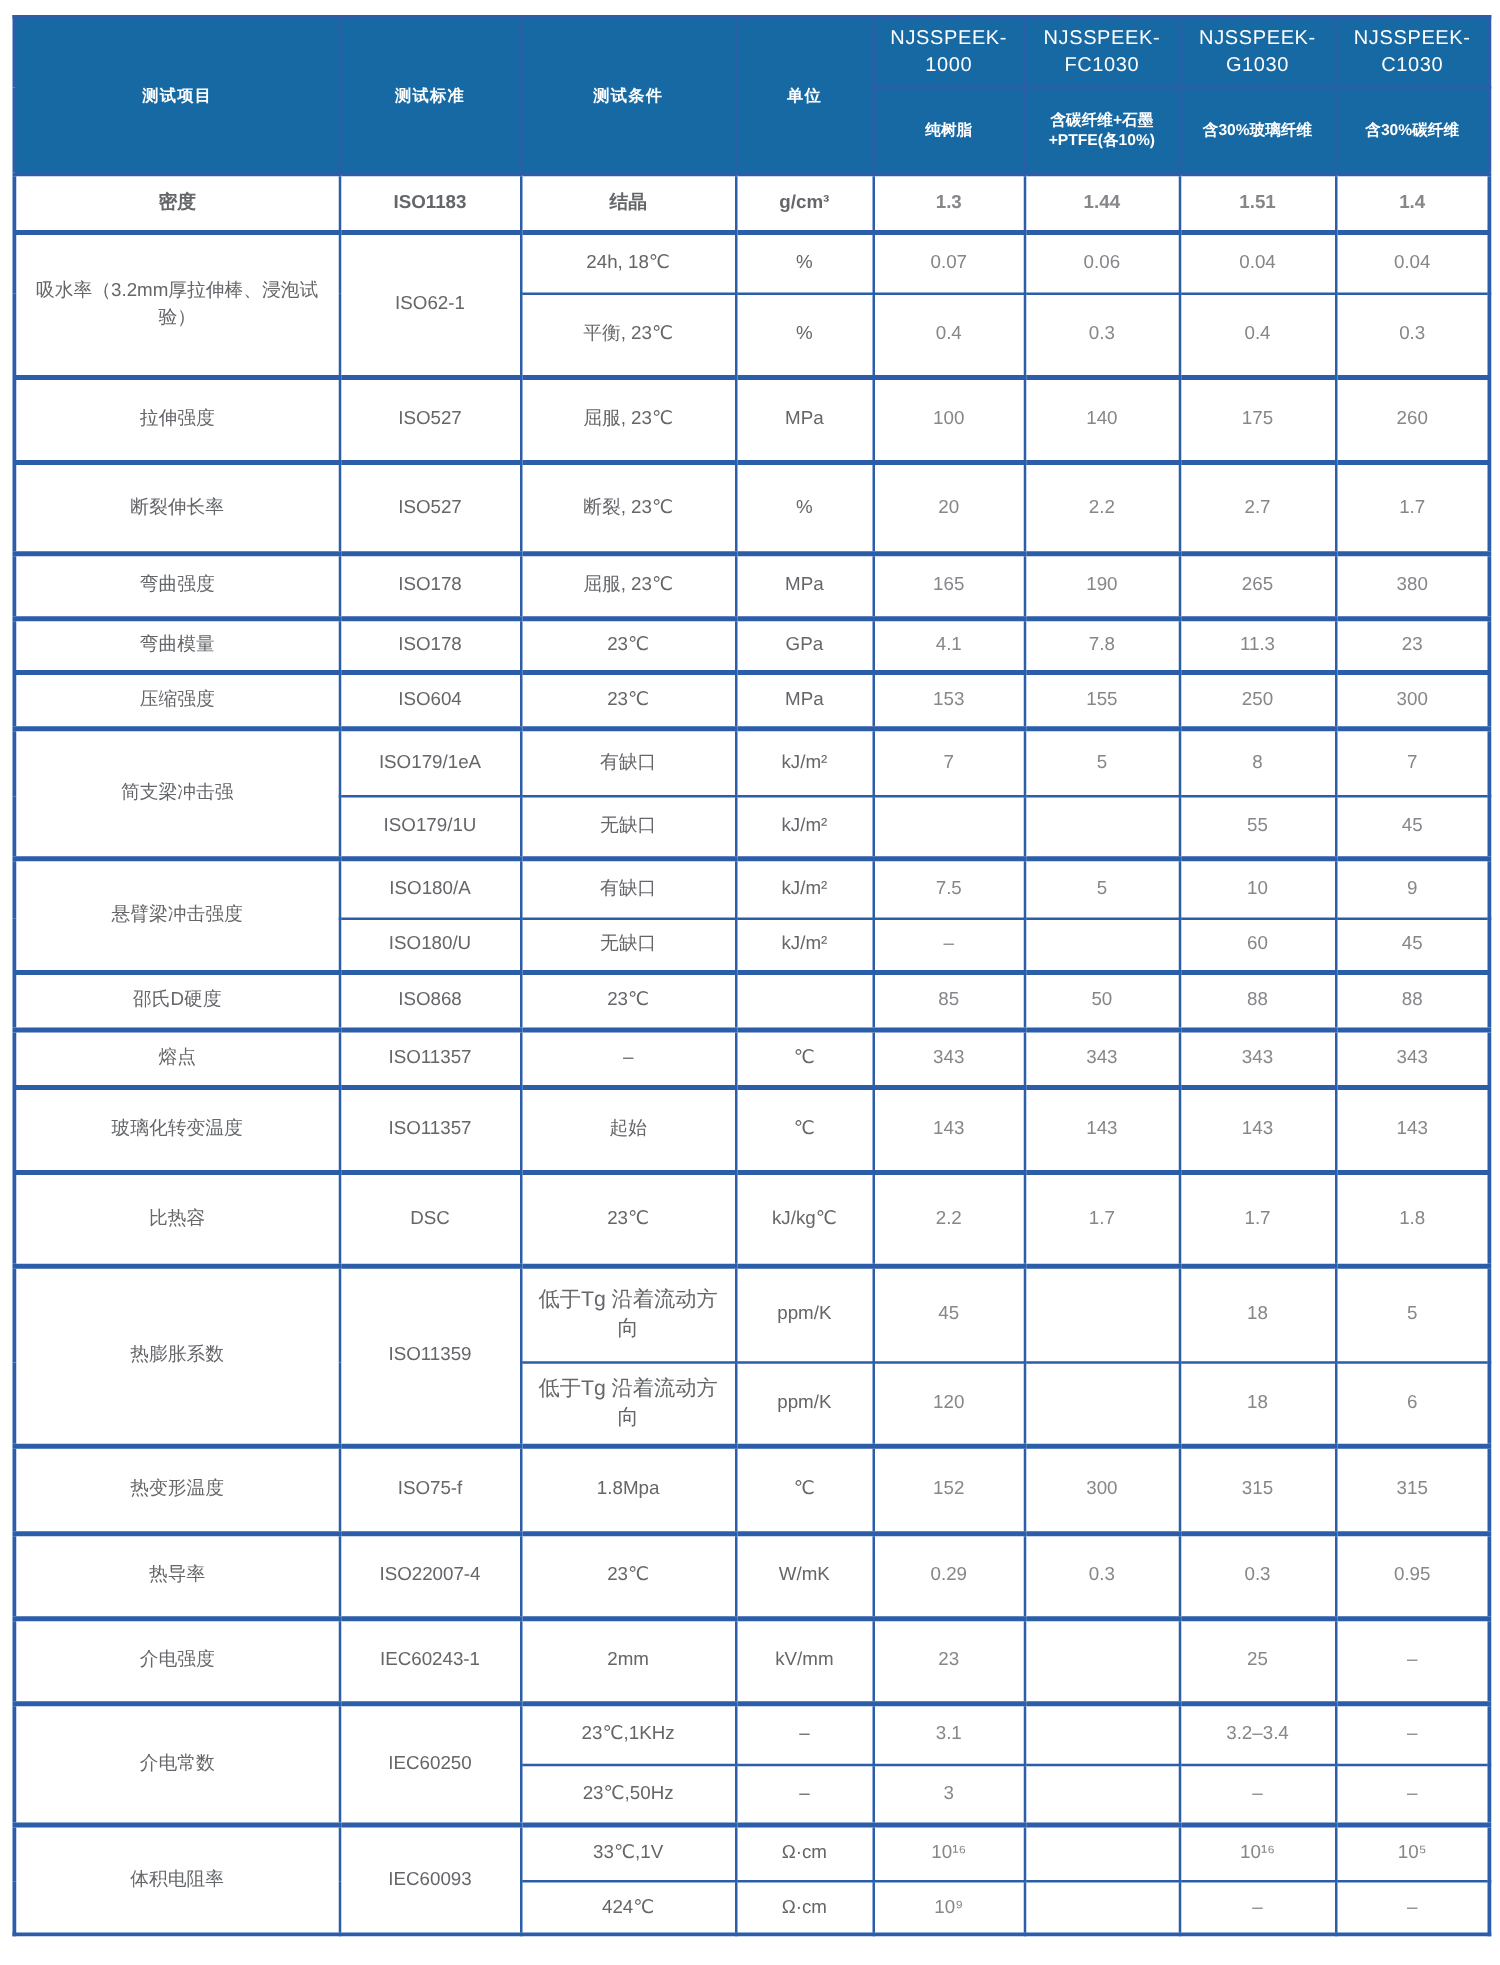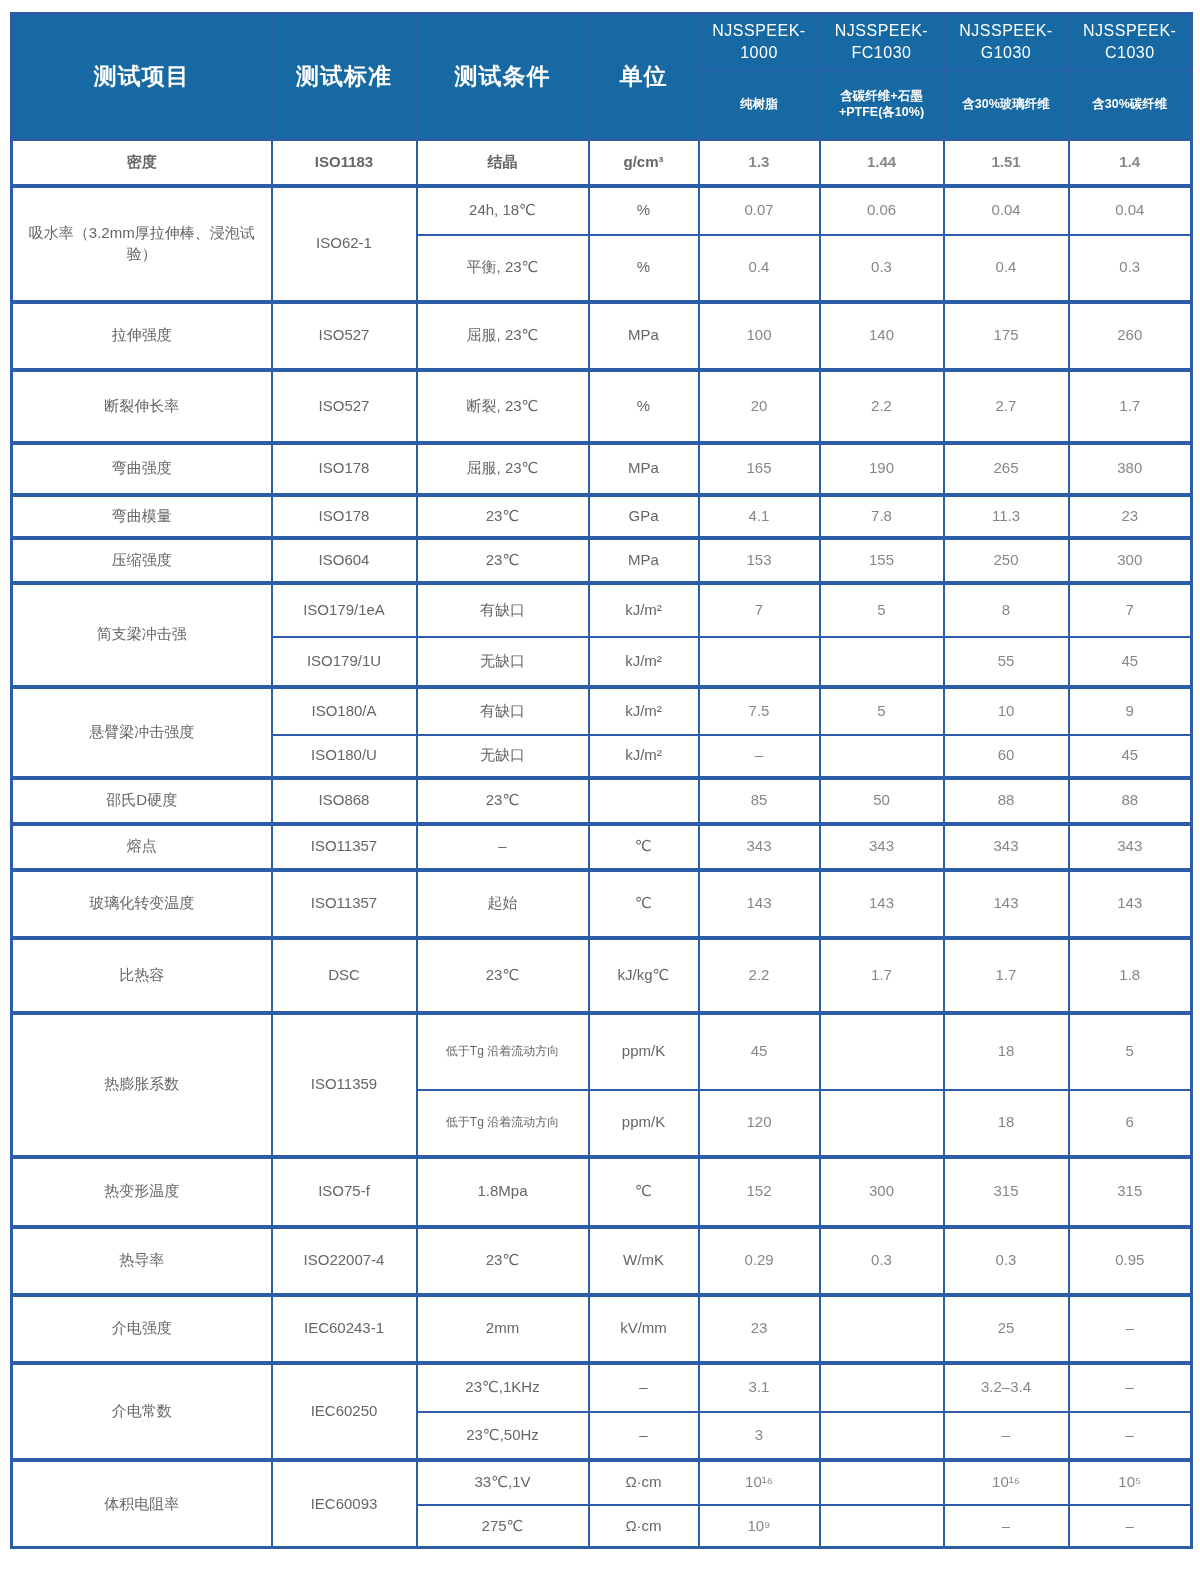--- a/index.html
+++ b/index.html
@@ -32,28 +32,28 @@
     line-height:1.35;
   }
   thead th{
     background:var(--header-bg);
     color:var(--header-text);
     font-weight:bold;
     text-align:center;
   }
   thead tr.h1{height:56px;}
   thead tr.h2{height:70px;}
-  thead th.colhead{font-size:23px;letter-spacing:1px;}
+  thead th.colhead{font-size:13px;letter-spacing:1px;}
   thead th.model{font-size:16px;font-weight:normal;letter-spacing:0.5px;}
   thead th.desc{font-size:12.5px;line-height:1.3;}
   thead tr.h1 th{border-bottom-width:2px;}
   tbody td{font-size:15px;background:#FFFFFF;}
   td.label{color:var(--label-text);}
   td.val{color:var(--value-text);}
-  td.sm{font-size:12px;}
+  td.sm{font-size:17px;}
   tr.g td{border-top-width:4px;}
   tbody tr:first-child td{border-top-width:3px;font-weight:bold;}
 </style>
 </head>
 <body>
 
 <div class="sheet">
 <table class="props">
   <colgroup>
     <col class="c1">
@@ -310,21 +310,21 @@
       <td class="label" rowspan="2">体积电阻率</td>
       <td class="label" rowspan="2">IEC60093</td>
       <td class="label">33℃,1V</td>
       <td class="label">Ω·cm</td>
       <td class="val">10¹⁶</td>
       <td class="val"></td>
       <td class="val">10¹⁶</td>
       <td class="val">10⁵</td>
     </tr>
     <tr style="height:43px">
-      <td class="label">275℃</td>
+      <td class="label">424℃</td>
       <td class="label">Ω·cm</td>
       <td class="val">10⁹</td>
       <td class="val"></td>
       <td class="val">–</td>
       <td class="val">–</td>
     </tr>
   </tbody>
 </table>
 </div>
 

